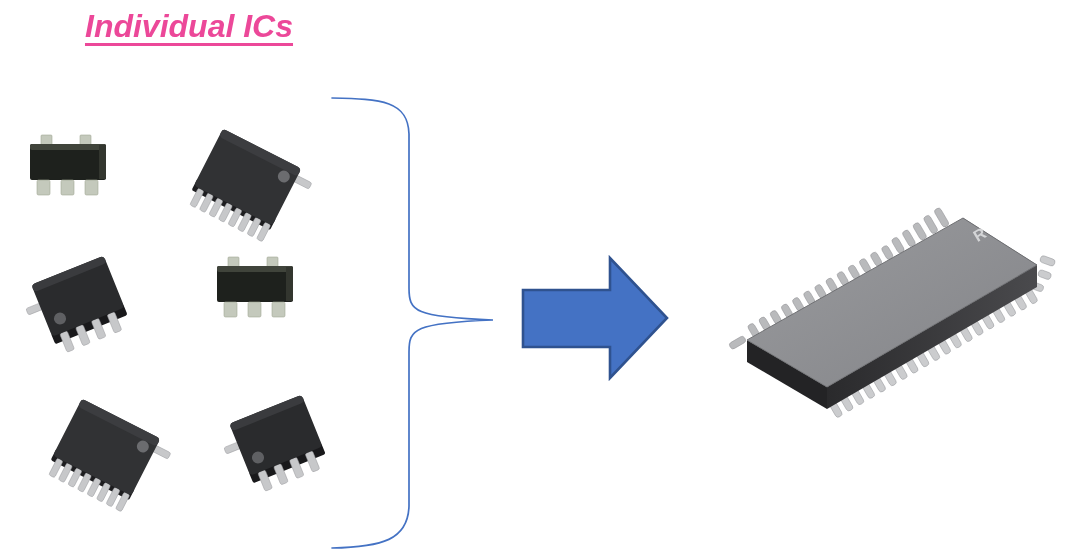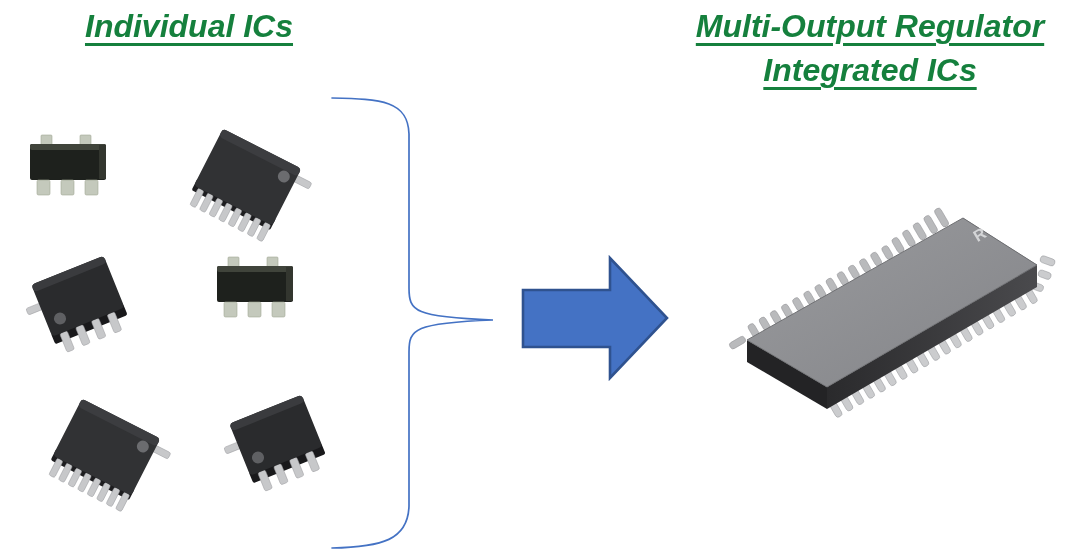--- a/index.html
+++ b/index.html
@@ -1,43 +1,39 @@
 <!DOCTYPE html>
 <html><head>
 <meta charset="utf-8">
 <style>
   html,body{margin:0;padding:0;background:#ffffff;}
   #canvas{
     position:relative;width:1092px;height:560px;background:#ffffff;
     font-family:"Liberation Sans", sans-serif;overflow:hidden;
   }
   .title{
-    position:absolute;color:#15803d;font-weight:bold;font-style:italic;
+    position:absolute;color:#ec4899;font-weight:bold;font-style:italic;
     text-align:center;font-size:32px;line-height:44px;
     text-decoration:underline;text-decoration-thickness:3px;text-underline-offset:6px;
   }
   #title-left{left:36px;top:4px;width:306px;}
   #title-right{left:648px;top:4px;width:444px;}
   .abs{position:absolute;}
   svg{overflow:visible;display:block;}
   .pinA{fill:#c4c9bc;stroke:#a2a896;stroke-width:.6;}
   .pinB{fill:#c7c8ca;stroke:#9b9c9f;stroke-width:.5;}
   .pinC{fill:#cbccce;stroke:#97989b;stroke-width:.5;}
   .bump{fill:#b9babc;stroke:#909194;stroke-width:.5;}
 </style>
 </head>
 <body>
 
 <div id="canvas">
 
   <div id="title-left" class="title">Individual ICs</div>
-  <div id="title-right" class="title">
-    <span>Multi-Output Regulator</span><br>
-    <span>Integrated ICs</span>
-  </div>
 
   <svg class="abs" style="left:26px;top:132px" width="84" height="66" viewBox="0 0 84 66">
     <rect class="pinA" x="15" y="3" width="11" height="11" rx="1"></rect>
     <rect class="pinA" x="54" y="3" width="11" height="11" rx="1"></rect>
     <rect x="4" y="12" width="76" height="36" rx="2" fill="#1e211d"></rect>
     <rect x="4" y="12" width="76" height="6" rx="2" fill="#40443b"></rect>
     <rect x="73" y="13" width="7" height="34" fill="#33362f"></rect>
     <rect class="pinA" x="11" y="48" width="13" height="15" rx="1.5"></rect>
     <rect class="pinA" x="35" y="48" width="13" height="15" rx="1.5"></rect>
     <rect class="pinA" x="59" y="48" width="13" height="15" rx="1.5"></rect>

